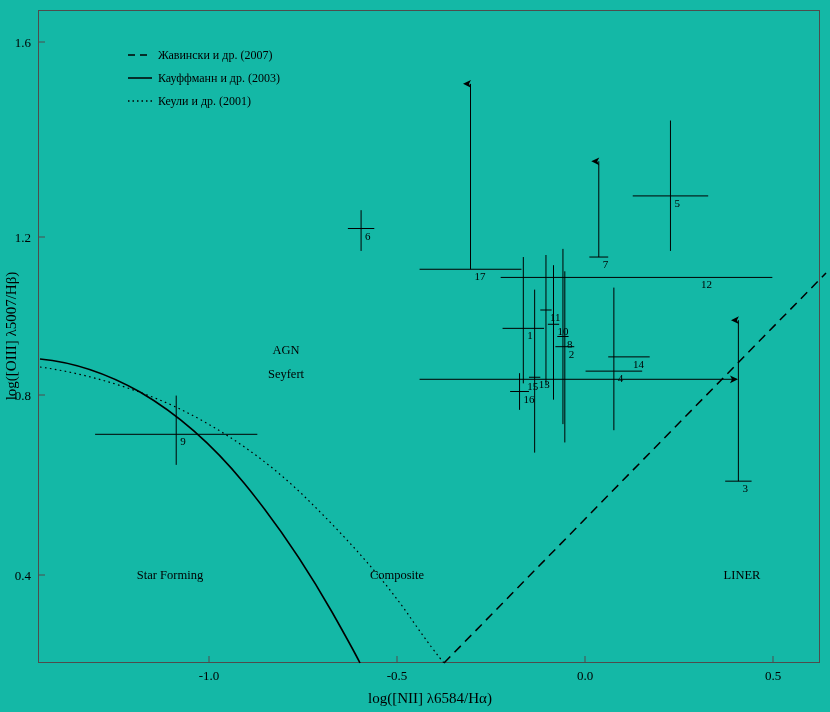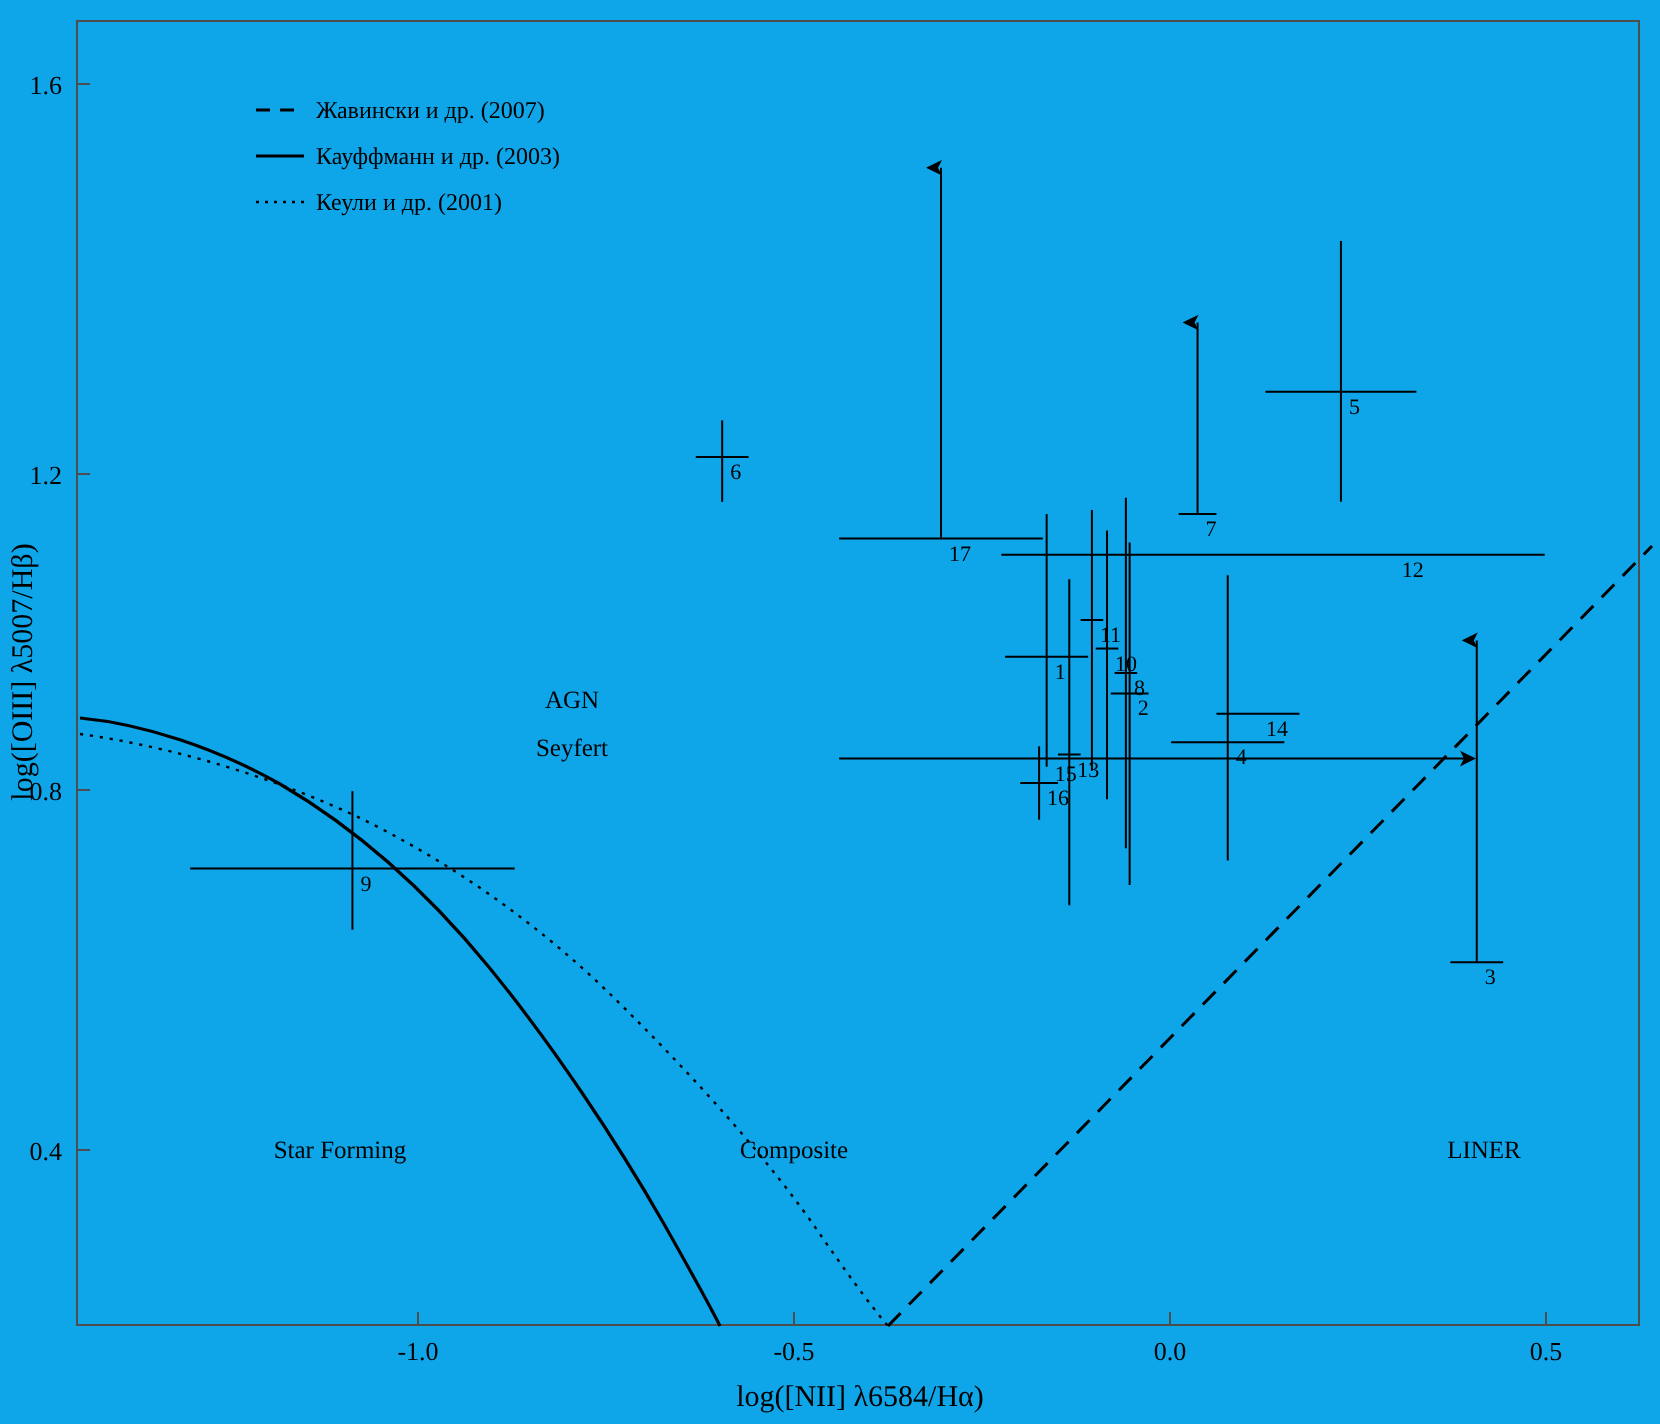--- a/index.html
+++ b/index.html
@@ -9,21 +9,21 @@
   }
   body {
     font-family: "Liberation Serif", serif;
     color: #000000;
   }
   #root {
     position: relative;
     width: 830px;
     height: 712px;
     overflow: hidden;
-    background: #0ea5e9;
+    background: #14b8a6;
   }
   #plot-svg {
     position: absolute;
     left: 0;
     top: 0;
   }
   .axis-label {
     font-family: "Liberation Serif", serif;
     font-size: 15px;
     fill: #000000;

